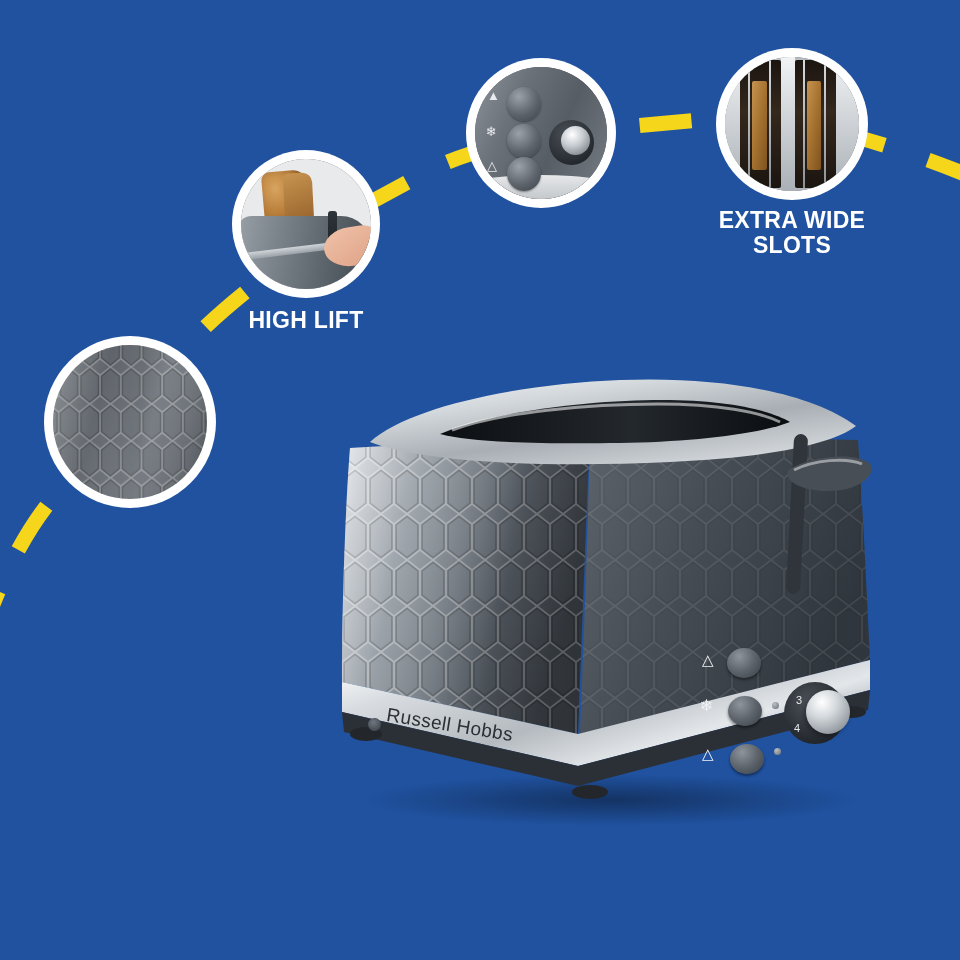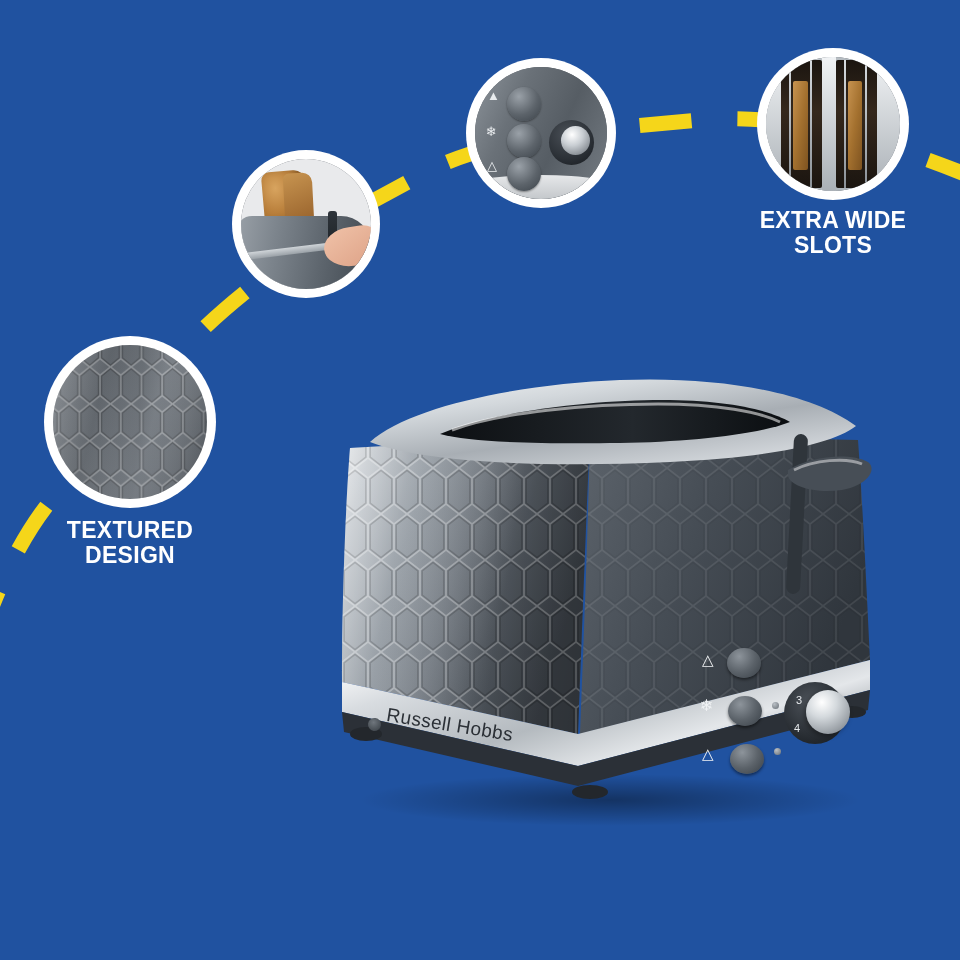--- a/index.html
+++ b/index.html
@@ -269,37 +269,36 @@
               <stop offset="40%" stop-color="rgba(0,0,0,0.14)"></stop>
               <stop offset="70%" stop-color="rgba(255,255,255,0.12)"></stop>
               <stop offset="100%" stop-color="rgba(0,0,0,0.22)"></stop>
             </linearGradient>
           </defs>
           <rect x="0" y="0" width="100" height="100" fill="url(#hexp)"></rect>
           <rect x="0" y="0" width="100" height="100" fill="url(#texshade)"></rect>
         </svg>
       </div>
     </div>
-    <div class="callout-label" style="top:182px; width:260px;">TEXTURED
-DESIGN</div>
   </div>
 
   <div class="callout" style="left:232px; top:150px; width:148px;">
     <div class="callout-disc" style="width:148px; height:148px;">
       <div class="callout-photo">
         <div class="hl-bg"></div>
         <div class="hl-toast"></div>
         <div class="hl-toast2"></div>
         <div class="hl-toaster">
           <div class="hl-slot"></div>
         </div>
         <div class="hl-lever"></div>
         <div class="hl-hand"></div>
       </div>
     </div>
+    <div class="callout-label" style="top:158px; width:240px;">HIGH LIFT</div>
   </div>
 
   <div class="callout" style="left:466px; top:58px; width:150px;">
     <div class="callout-disc" style="width:150px; height:150px;">
       <div class="callout-photo">
         <div class="bd-bg"></div>
         <div class="bd-silver"></div>
 
         <span class="bd-ico" style="left:9%; top:17%;">▲</span>
         <div class="bd-btn" style="left:24%; top:15%; width:26%; height:26%;"></div>
@@ -309,21 +308,21 @@
 
         <span class="bd-ico" style="left:9%; top:70%;">△</span>
         <div class="bd-btn" style="left:24%; top:68%; width:26%; height:26%;"></div>
 
         <div class="bd-knob" style="left:56%; top:40%; width:34%; height:34%;"></div>
         <div class="bd-knob-cap" style="left:65%; top:45%; width:22%; height:22%;"></div>
       </div>
     </div>
   </div>
 
-  <div class="callout" style="left:757px; top:48px; width:152px;">
+  <div class="callout" style="left:716px; top:48px; width:152px;">
     <div class="callout-disc" style="width:152px; height:152px;">
       <div class="callout-photo">
         <div class="ews-bg"></div>
         <div class="ews-rib" style="left:0%; top:0; width:11%; height:100%;"></div>
         <div class="ews-slot" style="left:11%; width:31%;"></div>
         <div class="ews-bread" style="left:20%; width:11%;"></div>
         <div class="ews-wire" style="left:17%;"></div>
         <div class="ews-wire" style="left:33%;"></div>
         <div class="ews-rib" style="left:42%; top:0; width:10%; height:100%;"></div>
         <div class="ews-slot" style="left:52%; width:31%;"></div>

